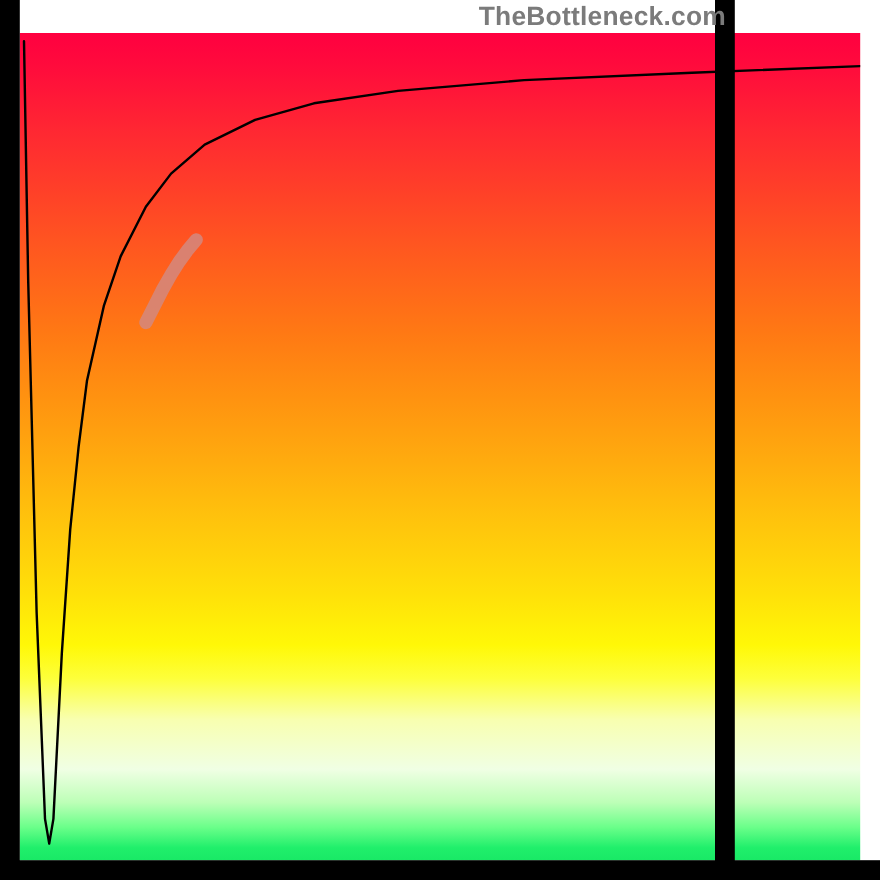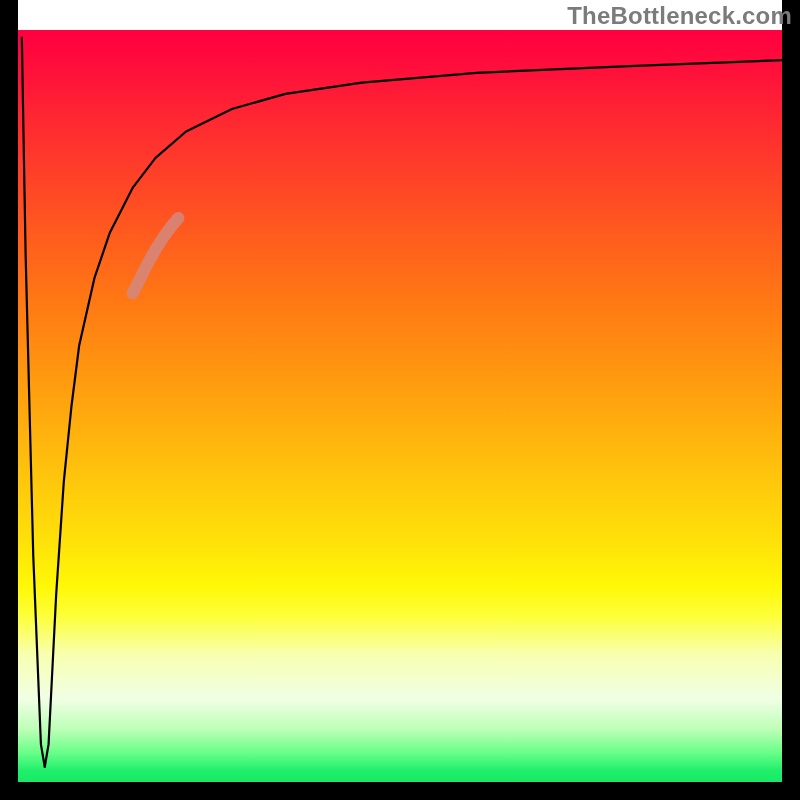--- a/index.html
+++ b/index.html
@@ -1,19 +1,19 @@
 <!DOCTYPE html>
 <html><head>
 <meta charset="utf-8">
 <style>
   * { margin: 0; padding: 0; box-sizing: border-box; }
   html, body { width: 800px; height: 800px; overflow: hidden; background: #fff; }
   .chart-container {
     position: relative;
-    width: 800px;
+    width: 668px;
     height: 800px;
     padding-left: 28px;
   }
   .watermark {
     position: absolute;
     top: 2px;
     right: 8px;
     font-family: Arial, Helvetica, sans-serif;
     font-size: 24px;
     font-weight: bold;

